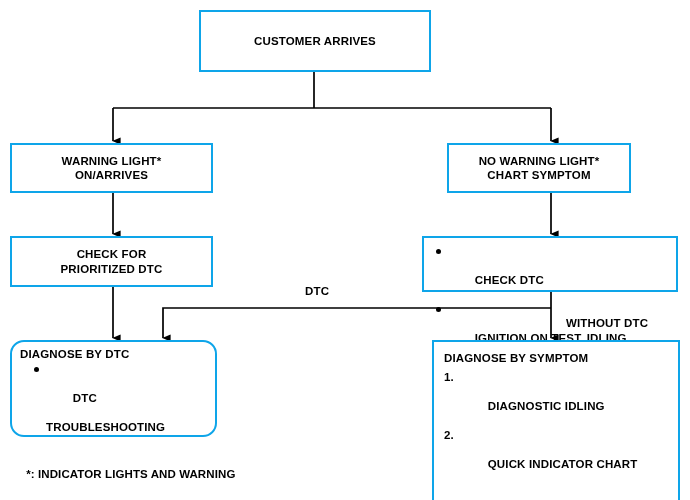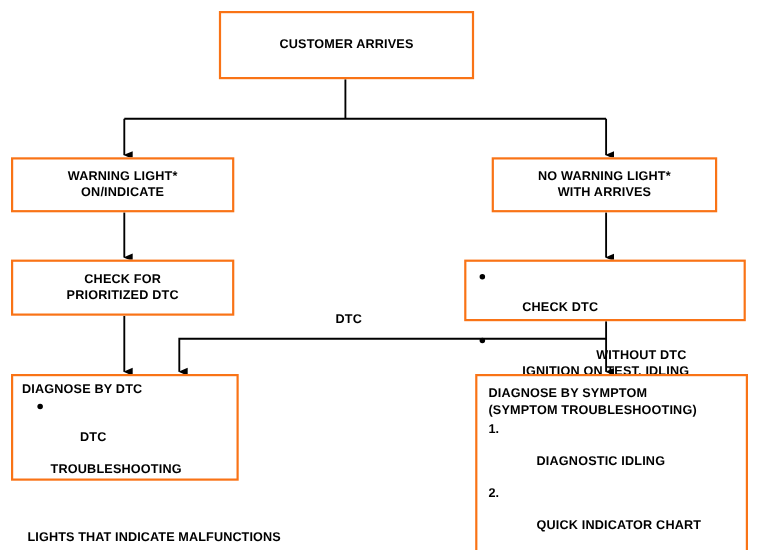--- a/index.html
+++ b/index.html
@@ -19,21 +19,21 @@
     position: absolute;
     left: 0;
     top: 0;
     width: 690px;
     height: 500px;
     pointer-events: none;
   }
   .node {
     position: absolute;
     box-sizing: border-box;
-    border: 2px solid #f97316;
+    border: 2px solid #0ea5e9;
     background: #ffffff;
     color: #000000;
     font-size: 11.5px;
     font-weight: bold;
     letter-spacing: 0.15px;
     line-height: 14.5px;
   }
   .node.center {
     display: flex;
     align-items: center;
@@ -143,28 +143,28 @@
     <path d="M551,308 L163,308 L163,338" stroke="#000000" stroke-width="1.7" fill="none" marker-end="url(#arrowhead)"></path>
   </svg>
 
   <div class="node center" style="left:199px; top:10px; width:232px; height:62px;">
     <span>CUSTOMER ARRIVES</span>
   </div>
 
   <div class="node center" style="left:10px; top:143px; width:203px; height:50px;">
     <span class="nodelines">
       <span class="line">WARNING LIGHT*</span><br>
-      <span class="line">ON/INDICATE</span>
+      <span class="line">ON/ARRIVES</span>
     </span>
   </div>
 
-  <div class="node center" style="left:447px; top:143px; width:205px; height:50px;">
+  <div class="node center" style="left:447px; top:143px; width:184px; height:50px;">
     <span class="nodelines">
       <span class="line">NO WARNING LIGHT*</span><br>
-      <span class="line">WITH ARRIVES</span>
+      <span class="line">CHART SYMPTOM</span>
     </span>
   </div>
 
   <div class="node center" style="left:10px; top:236px; width:203px; height:51px;">
     <span class="nodelines">
       <span class="line">CHECK FOR</span><br>
       <span class="line">PRIORITIZED DTC</span>
     </span>
   </div>
 
@@ -175,49 +175,49 @@
         <span>CHECK DTC</span>
       </li>
       <li>
         <span class="bullet-dot"></span>
         <span>IGNITION ON TEST, IDLING</span>
         <span class="cont">TEST</span>
       </li>
     </ul>
   </div>
 
-  <div class="node leftalign" style="left:10px; top:340px; width:207px; height:97px; padding:5px 5px 5px 8px;">
+  <div class="node leftalign" style="left:10px; top:340px; width:207px; height:97px; padding:5px 5px 5px 8px;border-radius:14px;">
     <span class="pad-title">DIAGNOSE BY DTC</span>
     <ul class="bullets" style="padding-left:12px;">
       <li>
         <span class="bullet-dot"></span>
         <span>DTC</span>
         <span class="cont">TROUBLESHOOTING</span>
         
       </li>
     </ul>
   </div>
 
   <div class="node leftalign" style="left:432px; top:340px; width:248px; height:166px; padding:9px 6px 6px 10px;">
     <span class="pad-title">DIAGNOSE BY SYMPTOM</span>
-    <span class="pad-title">(SYMPTOM TROUBLESHOOTING)</span>
     <ul class="numlist" style="margin-top:4px;">
       <li>
         <span class="num">1.</span>
         <span>DIAGNOSTIC IDLING</span>
       </li>
       <li>
         <span class="num">2.</span>
         <span>QUICK INDICATOR CHART</span>
         
       </li>
 
     </ul>
   </div>
 
   <div class="edge-label" style="left:305px; top:285px;">DTC</div>
-  <div class="edge-label" style="left:542px; top:317px;">WITHOUT DTC</div>
+  <div class="edge-label" style="left:566px; top:317px;">WITHOUT DTC</div>
 
   <div class="footnote" style="left:13px; top:452px;">
+    <span>*: INDICATOR LIGHTS AND WARNING</span>
     <span class="fn2">LIGHTS THAT INDICATE MALFUNCTIONS</span>
   </div>
 
 </div>
 
 </body></html>

